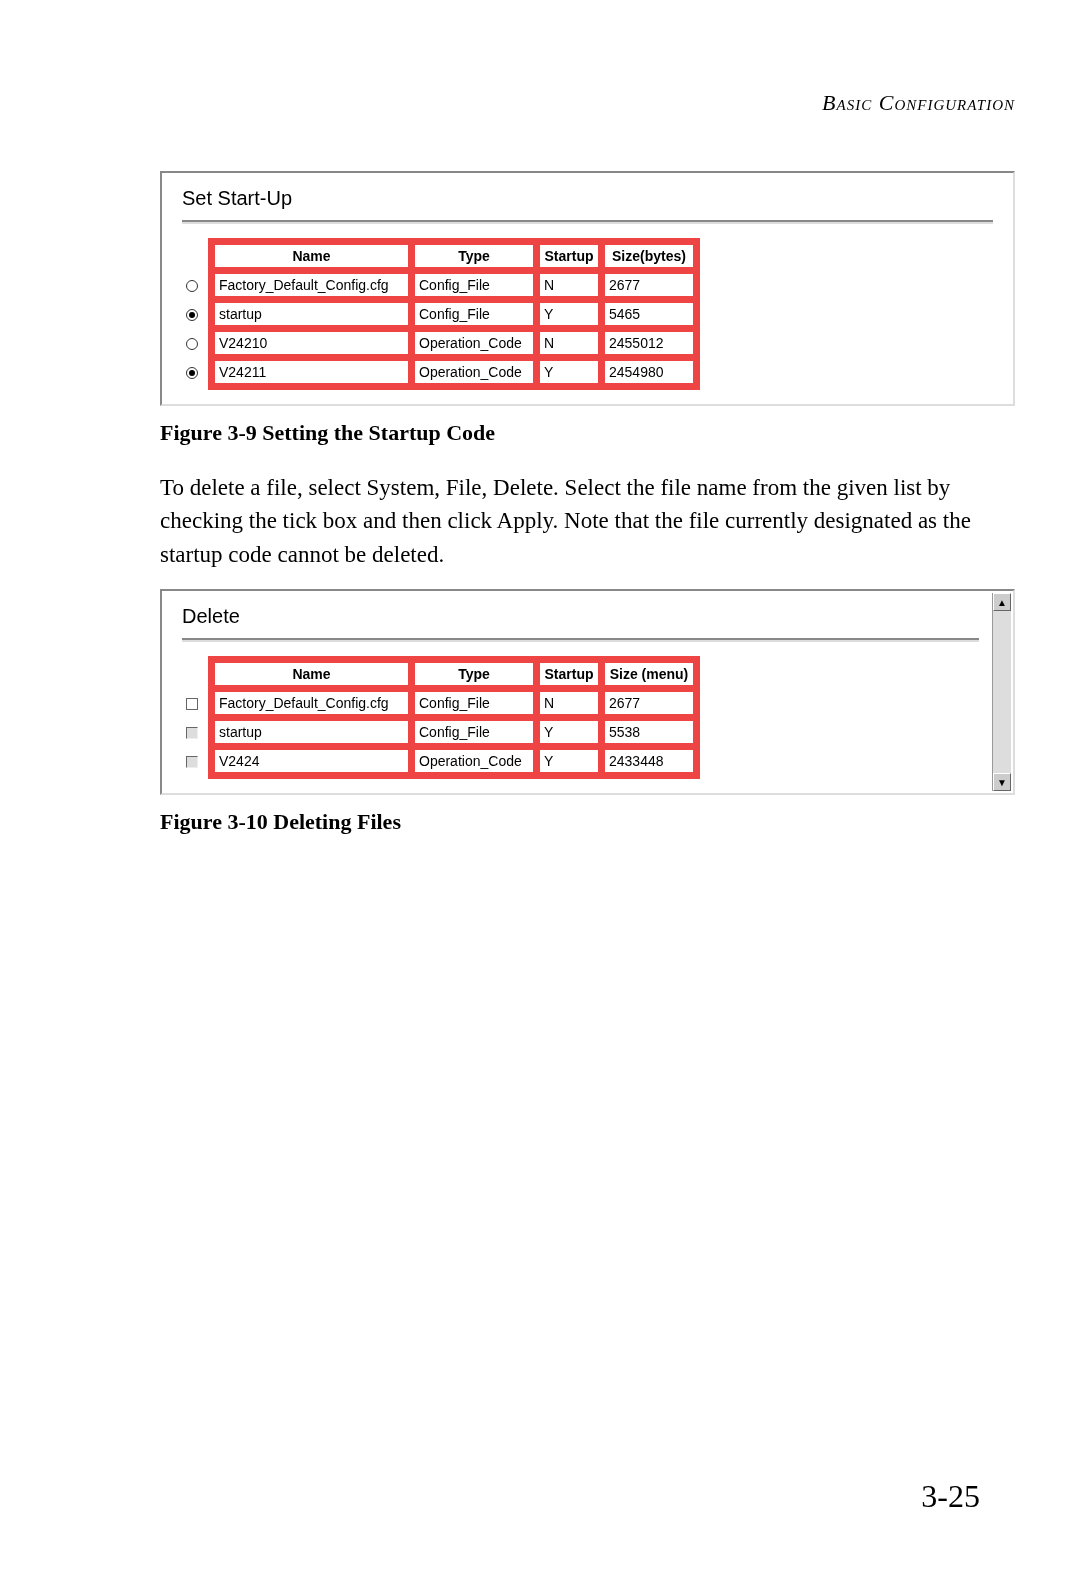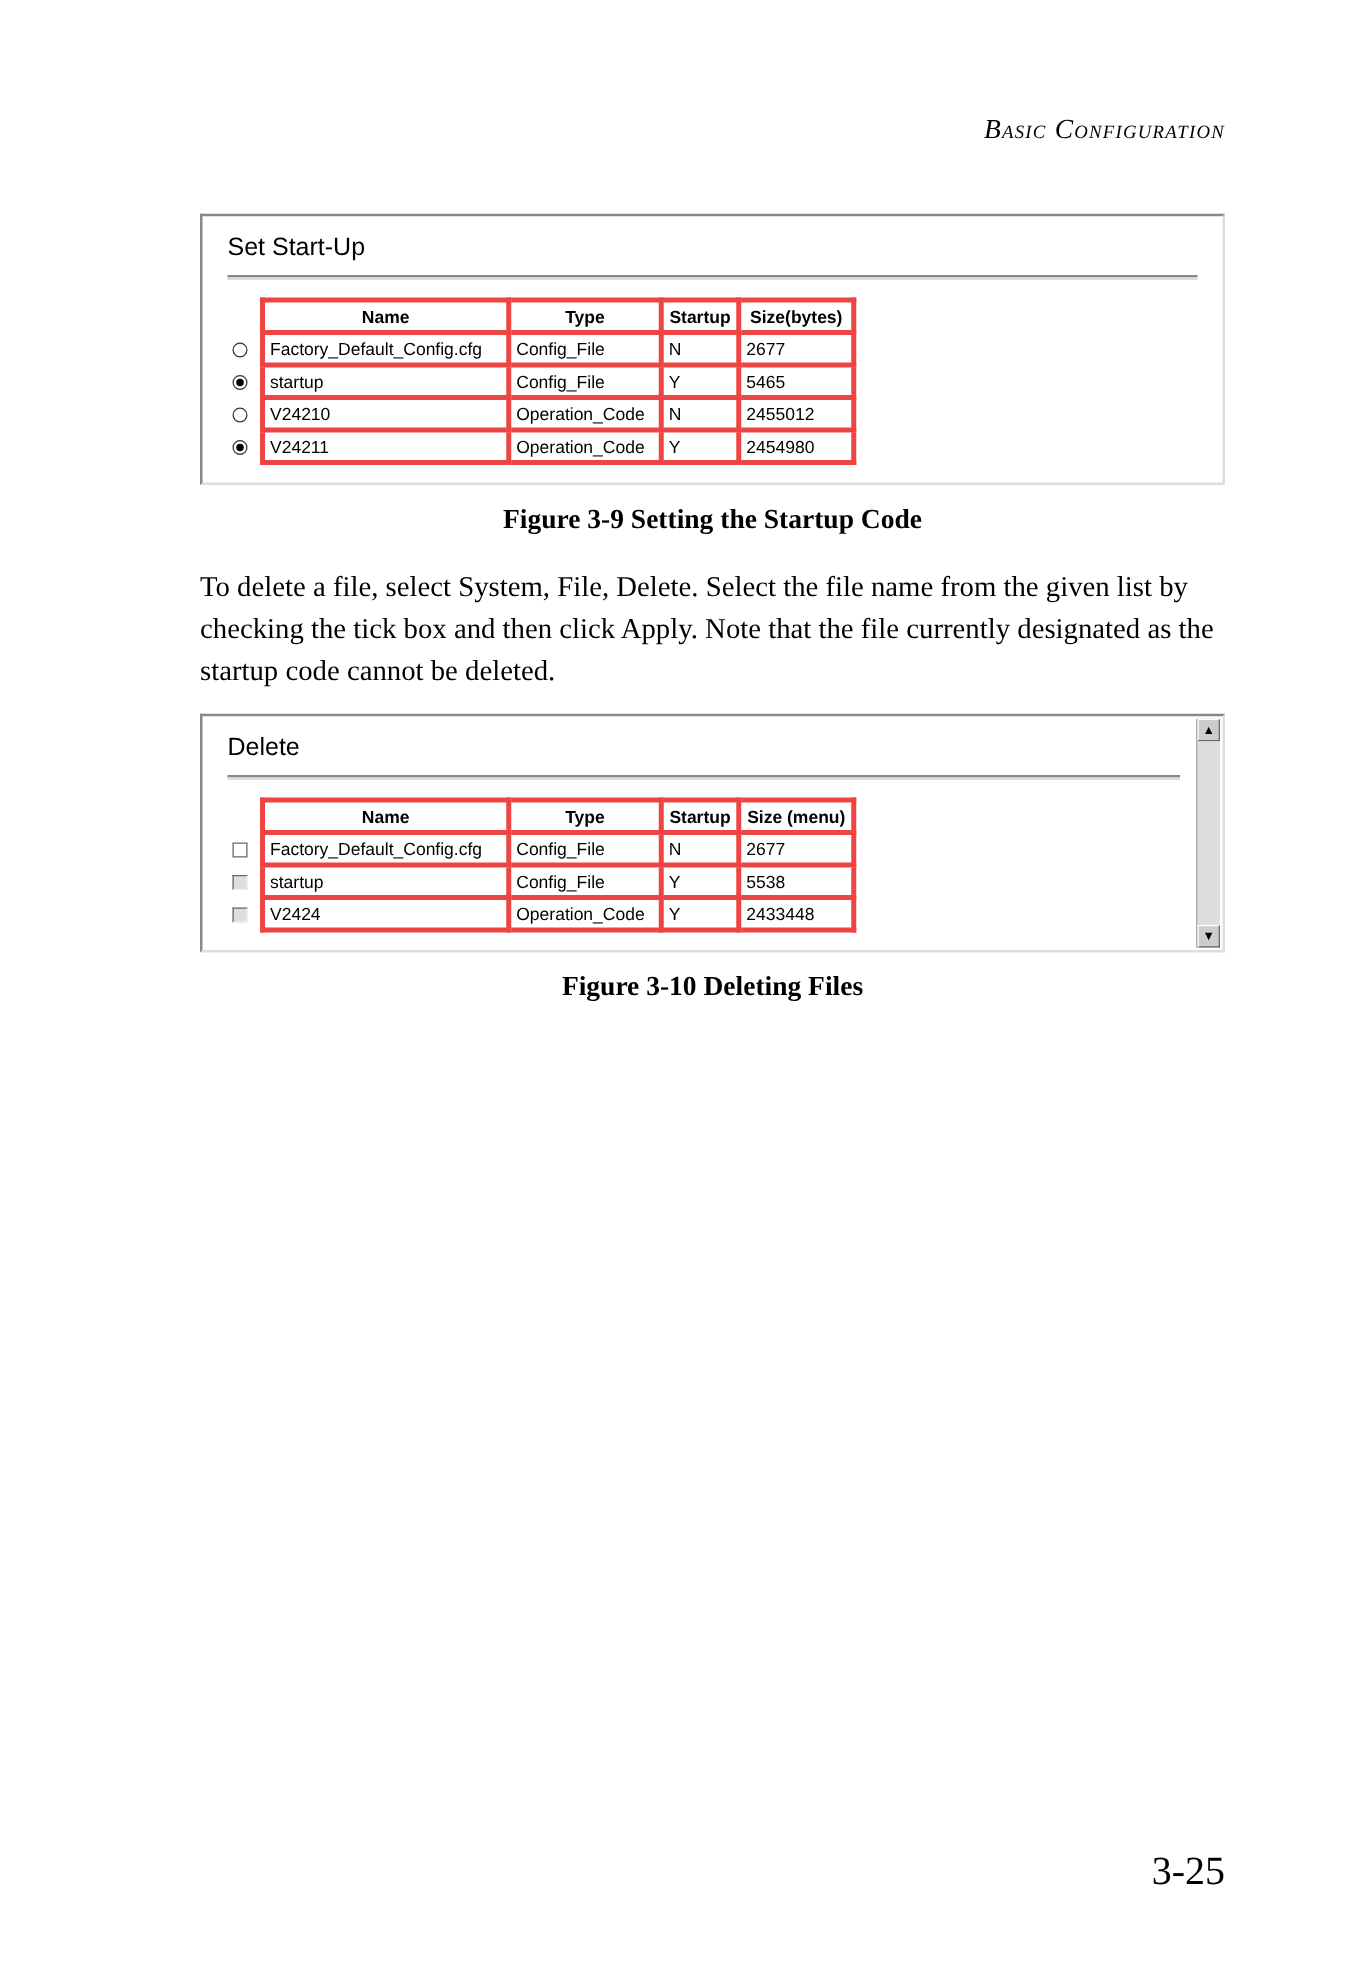--- a/index.html
+++ b/index.html
@@ -7,37 +7,36 @@
     padding: 0;
     background: #fff;
     font-family: Garamond, "Times New Roman", serif;
     color: #000;
   }
   .page {
     width: 1080px;
     height: 1570px;
     position: relative;
     box-sizing: border-box;
-    padding: 90px 100px 60px 160px;
+    padding: 90px 65px 60px 160px;
   }
   .header {
     text-align: right;
     font-variant: small-caps;
     font-style: italic;
     font-size: 22px;
     letter-spacing: 1px;
     margin-bottom: 55px;
   }
   .body-text {
     font-size: 23px;
     line-height: 1.45;
     margin-bottom: 18px;
   }
   .caption {
-    text-align: center;
     font-weight: bold;
     font-family: Garamond, "Times New Roman", serif;
     font-size: 22px;
     margin: 14px 0 25px 0;
   }
   .page-num {
     position: absolute;
     bottom: 55px;
     right: 100px;
     font-size: 32px;
@@ -66,21 +65,21 @@
     border: none;
     border-top: 2px solid #888;
     border-bottom: 2px solid #ddd;
     margin: 10px 0 14px 0;
   }
   .ftable {
     border-collapse: collapse;
     font-size: 14px;
   }
   .ftable th, .ftable td {
-    border: 4px solid #ef4444;
+    border: 7px solid #ef4444;
     padding: 3px 4px;
     text-align: left;
     vertical-align: middle;
     background: #fff;
   }
   .ftable th {
     font-weight: bold;
     text-align: center;
   }
   .ctrl-cell {

